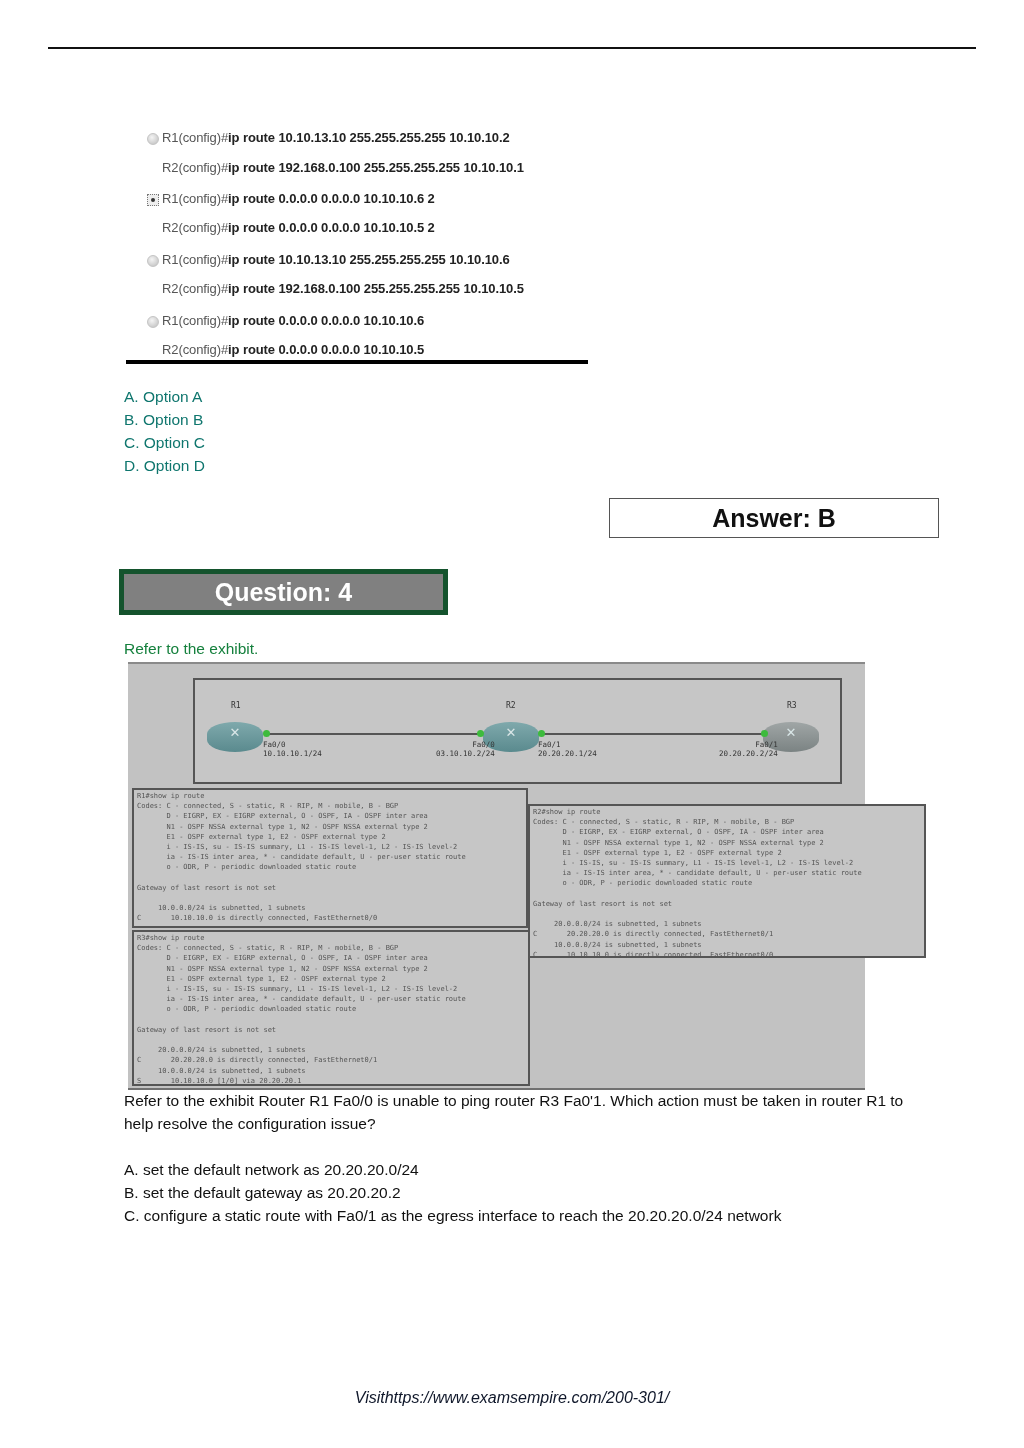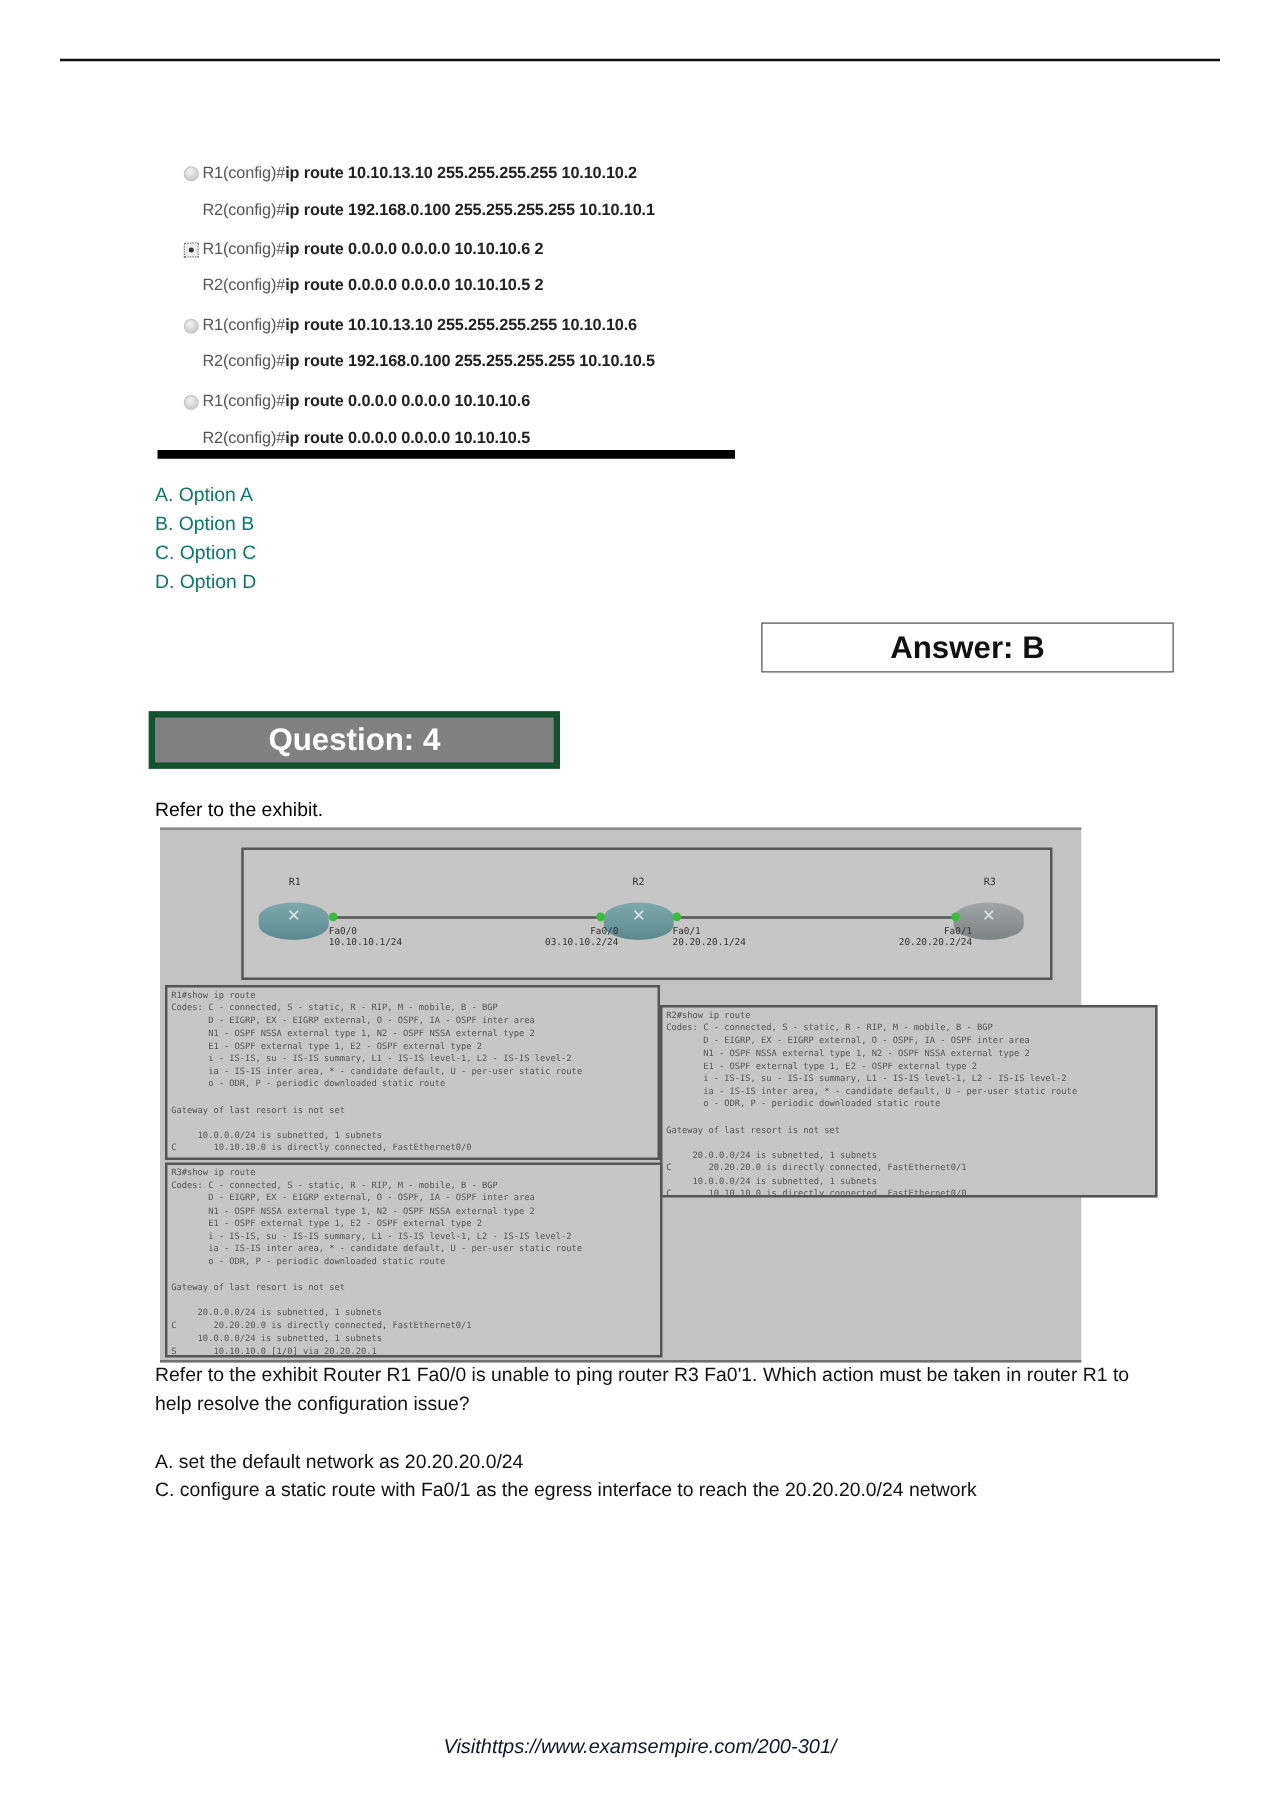--- a/index.html
+++ b/index.html
@@ -2,39 +2,39 @@
 <html><head>
 <meta charset="utf-8">
 <style>
   html, body { margin: 0; padding: 0; background: #ffffff; }
   body { width: 1024px; height: 1448px; position: relative; overflow: hidden;
          font-family: "Liberation Sans", sans-serif; color: #111; }
   .top-rule { position: absolute; left: 48px; top: 47px; width: 928px; height: 2px; background: #111; }
 
   
   .opt-exhibit { position: absolute; left: 126px; top: 122px; width: 462px; height: 238px; background: #fff;
-                 border-bottom: 7px solid #000000; }
+                 border-bottom: 4px solid #000000; }
   .opt-line { position: absolute; left: 36px; font-size: 13px; color: #333; white-space: nowrap; letter-spacing: -0.1px;}
   .opt-line .prompt { color: #555; }
   .opt-line .cmd { font-weight: bold; color: #222; }
   .radio { position: absolute; left: 21px; width: 10px; height: 10px; border-radius: 50%;
            background: radial-gradient(circle at 40% 35%, #f4f4f4, #bdbdbd); border: 1px solid #c4c4c4; }
   .radio.checked { border-radius: 0; background: #eee; border: 1px dotted #777; }
   .radio.checked::after { content: ""; position: absolute; left: 3px; top: 3px; width: 4px; height: 4px; border-radius: 50%; background: #333; }
 
   .choices { position: absolute; left: 124px; top: 385px; font-family: "Liberation Sans", sans-serif; font-size: 15.5px; line-height: 23px; color: #0f766e; }
 
   .answer-box { position: absolute; left: 609px; top: 498px; width: 328px; height: 38px; border: 1px solid #555;
                 display: flex; align-items: center; justify-content: center; font-size: 25px; font-weight: bold; color: #111; }
 
   .question-banner { position: absolute; left: 119px; top: 569px; width: 319px; height: 36px; background: #808080;
                      border: 5px solid #14532d; display: flex; align-items: center; justify-content: center;
                      color: #fff; font-size: 25px; font-weight: bold; }
 
-  .refer { position: absolute; left: 124px; top: 640px; font-size: 15.5px; color: #000000; }
+  .refer { position: absolute; left: 124px; top: 640px; font-size: 15.5px; color: #15803d; }
 
   
   .exhibit { position: absolute; left: 128px; top: 662px; width: 737px; height: 424px; background: #c2c2c2;
              border-top: 2px solid #8a8a8a; border-bottom: 2px solid #707070; }
   .topology { position: absolute; left: 65px; top: 14px; width: 645px; height: 102px; border: 2px solid #555; background: #c6c6c6; }
   .link { position: absolute; top: 53px; height: 2px; background: #555; }
   .router { position: absolute; width: 56px; height: 30px; top: 42px; border-radius: 28px / 12px;
             background: linear-gradient(#7fa9ac, #5a8a8e); }
   .router.gray { background: linear-gradient(#a0a6a6, #7b8383); }
   .router::before { content: "✕"; position: absolute; left: 0; right: 0; top: 3px; text-align: center; color: #d9e6e7; font-size: 13px; }
@@ -163,16 +163,17 @@
      20.0.0.0/24 is subnetted, 1 subnets
 C       20.20.20.0 is directly connected, FastEthernet0/1
      10.0.0.0/24 is subnetted, 1 subnets
 S       10.10.10.0 [1/0] via 20.20.20.1</div>
 </div>
 
 <div class="question-text">Refer to the exhibit Router R1 Fa0/0 is unable to ping router R3 Fa0'1. Which action must be taken in router R1 to help resolve the configuration issue?</div>
 
 <div class="q-choices">
   <div>A. set the default network as 20.20.20.0/24</div>
+  <div>B. set the default gateway as 20.20.20.2</div>
   <div>C. configure a static route with Fa0/1 as the egress interface to reach the 20.20.20.0/24 network</div>
 </div>
 
 <div class="footer">Visithttps://www.examsempire.com/200-301/</div>
 
 </body></html>

